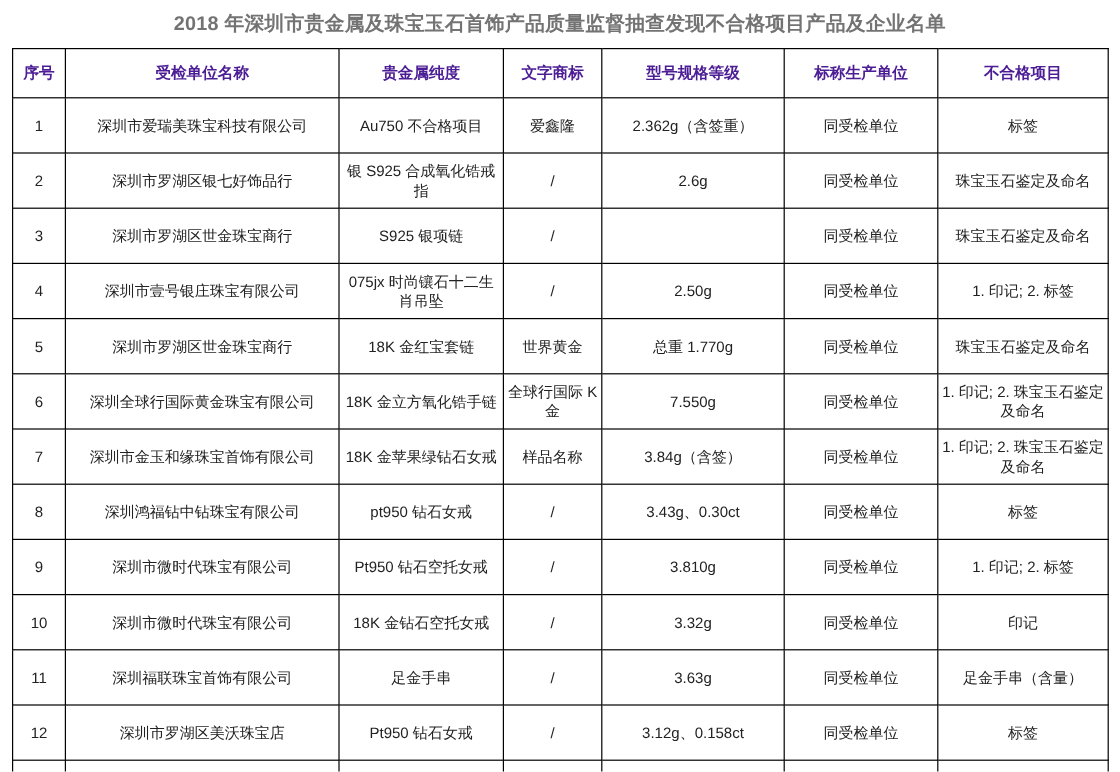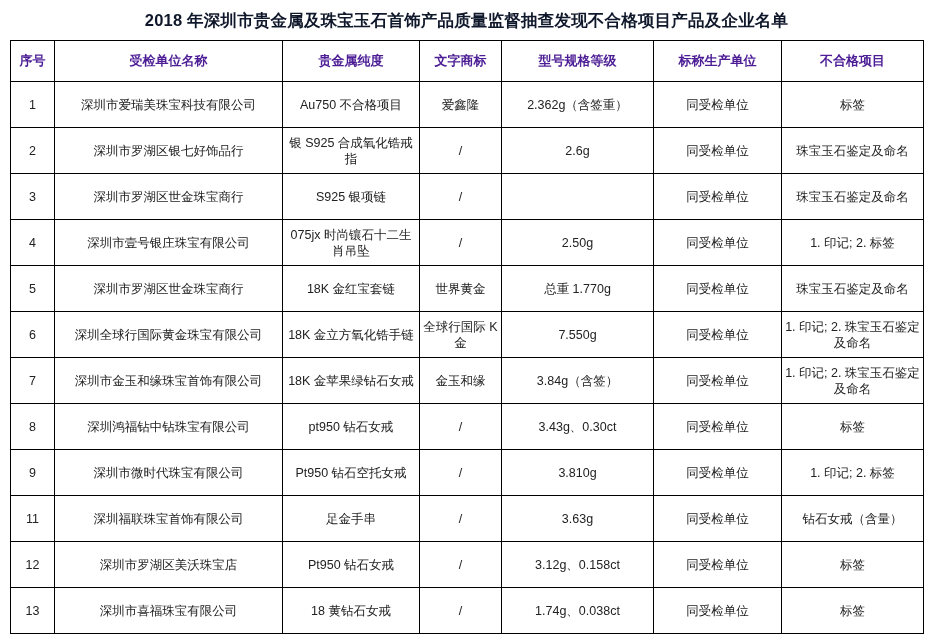--- a/index.html
+++ b/index.html
@@ -19,21 +19,21 @@
     height: 643px;
     box-sizing: border-box;
     padding: 0;
     background: #ffffff;
     position: relative;
   }
   .doc-title {
     text-align: center;
     font-size: 16.5px;
     font-weight: bold;
-    color: #0f172a;
+    color: #737373;
     padding: 10px 10px 9px 10px;
     letter-spacing: 0.2px;
     line-height: 1.3;
   }
   table.report {
     border-collapse: collapse;
     table-layout: fixed;
     width: 913px;
     margin: 0 10px;
     border: 1px solid #000000;
@@ -153,21 +153,21 @@
         <td>18K 金立方氧化锆手链</td>
         <td>全球行国际 K 金</td>
         <td>7.550g</td>
         <td>同受检单位</td>
         <td>1. 印记; 2. 珠宝玉石鉴定及命名</td>
       </tr>
       <tr>
         <td class="idx">7</td>
         <td class="unit-name">深圳市金玉和缘珠宝首饰有限公司</td>
         <td>18K 金苹果绿钻石女戒</td>
-        <td>金玉和缘</td>
+        <td>样品名称</td>
         <td>3.84g（含签）</td>
         <td>同受检单位</td>
         <td>1. 印记; 2. 珠宝玉石鉴定及命名</td>
       </tr>
       <tr>
         <td class="idx">8</td>
         <td class="unit-name">深圳鸿福钻中钻珠宝有限公司</td>
         <td>pt950 钻石女戒</td>
         <td>/</td>
         <td>3.43g、0.30ct</td>
@@ -177,27 +177,36 @@
       <tr>
         <td class="idx">9</td>
         <td class="unit-name">深圳市微时代珠宝有限公司</td>
         <td>Pt950 钻石空托女戒</td>
         <td>/</td>
         <td>3.810g</td>
         <td>同受检单位</td>
         <td>1. 印记; 2. 标签</td>
       </tr>
       <tr>
+        <td class="idx">10</td>
+        <td class="unit-name">深圳市微时代珠宝有限公司</td>
+        <td>18K 金钻石空托女戒</td>
+        <td>/</td>
+        <td>3.32g</td>
+        <td>同受检单位</td>
+        <td>印记</td>
+      </tr>
+      <tr>
         <td class="idx">11</td>
         <td class="unit-name">深圳福联珠宝首饰有限公司</td>
         <td>足金手串</td>
         <td>/</td>
         <td>3.63g</td>
         <td>同受检单位</td>
-        <td>钻石女戒（含量）</td>
+        <td>足金手串（含量）</td>
       </tr>
       <tr>
         <td class="idx">12</td>
         <td class="unit-name">深圳市罗湖区美沃珠宝店</td>
         <td>Pt950 钻石女戒</td>
         <td>/</td>
         <td>3.12g、0.158ct</td>
         <td>同受检单位</td>
         <td>标签</td>
       </tr>

